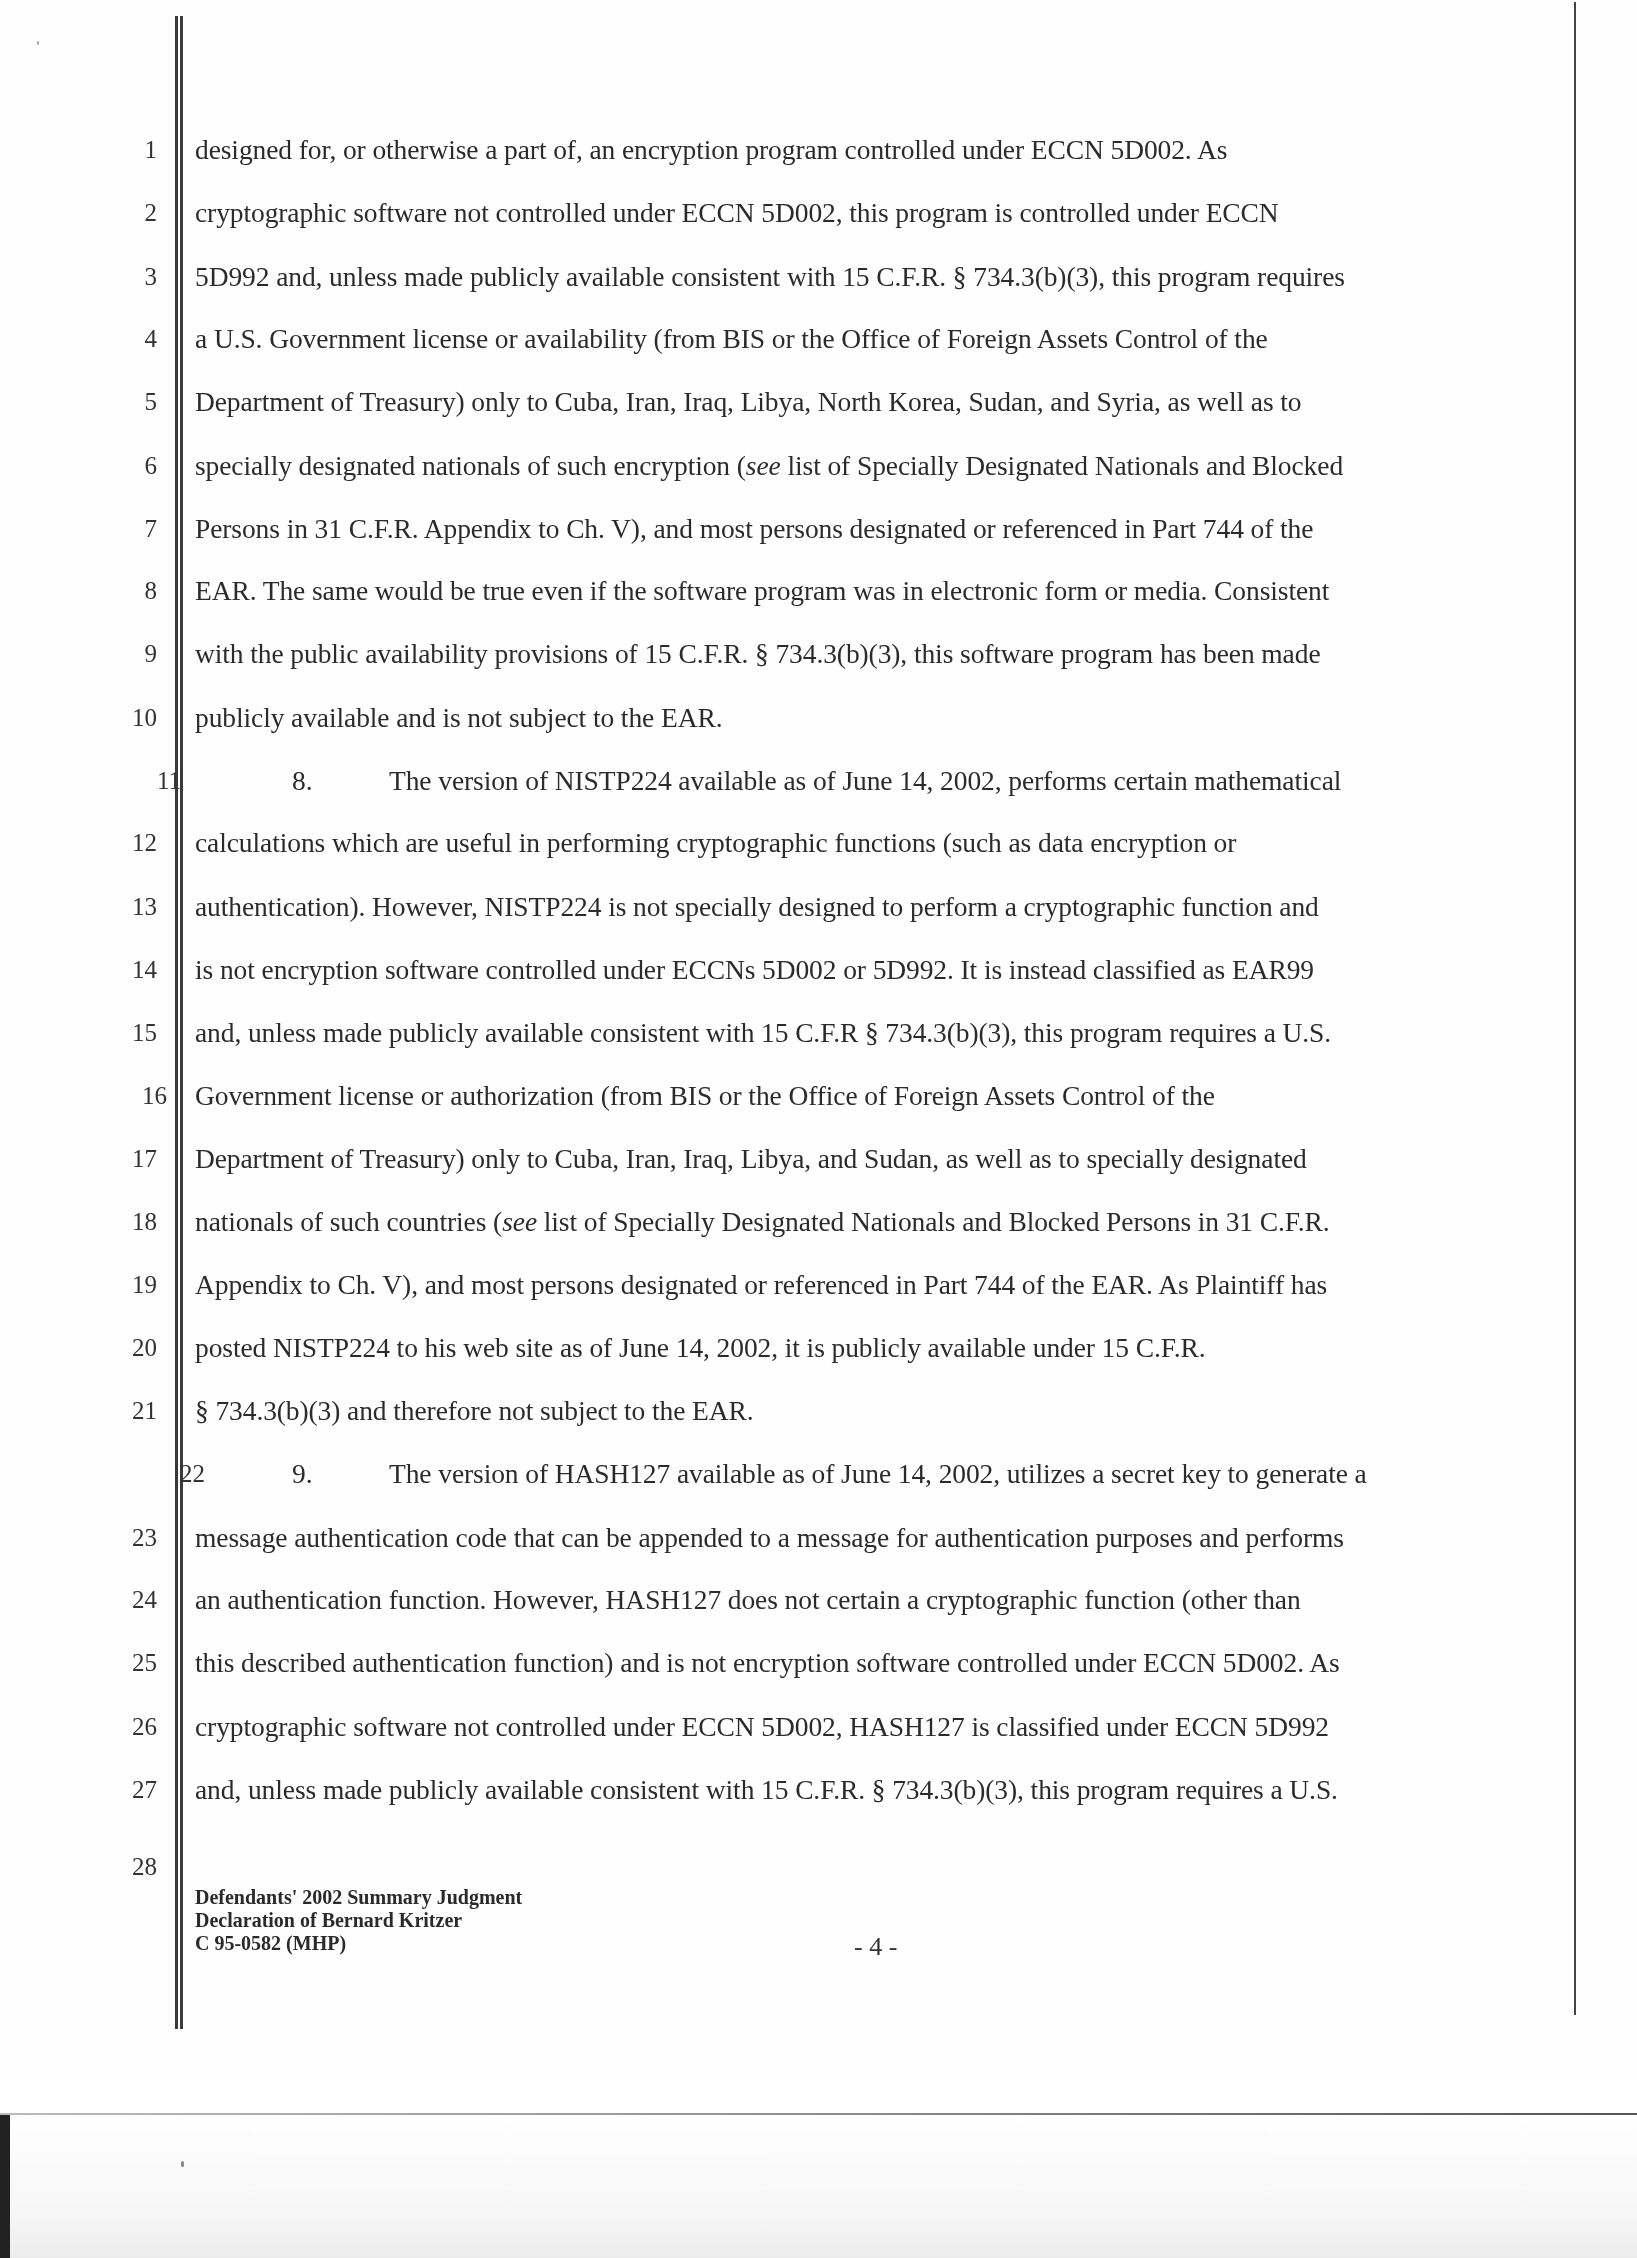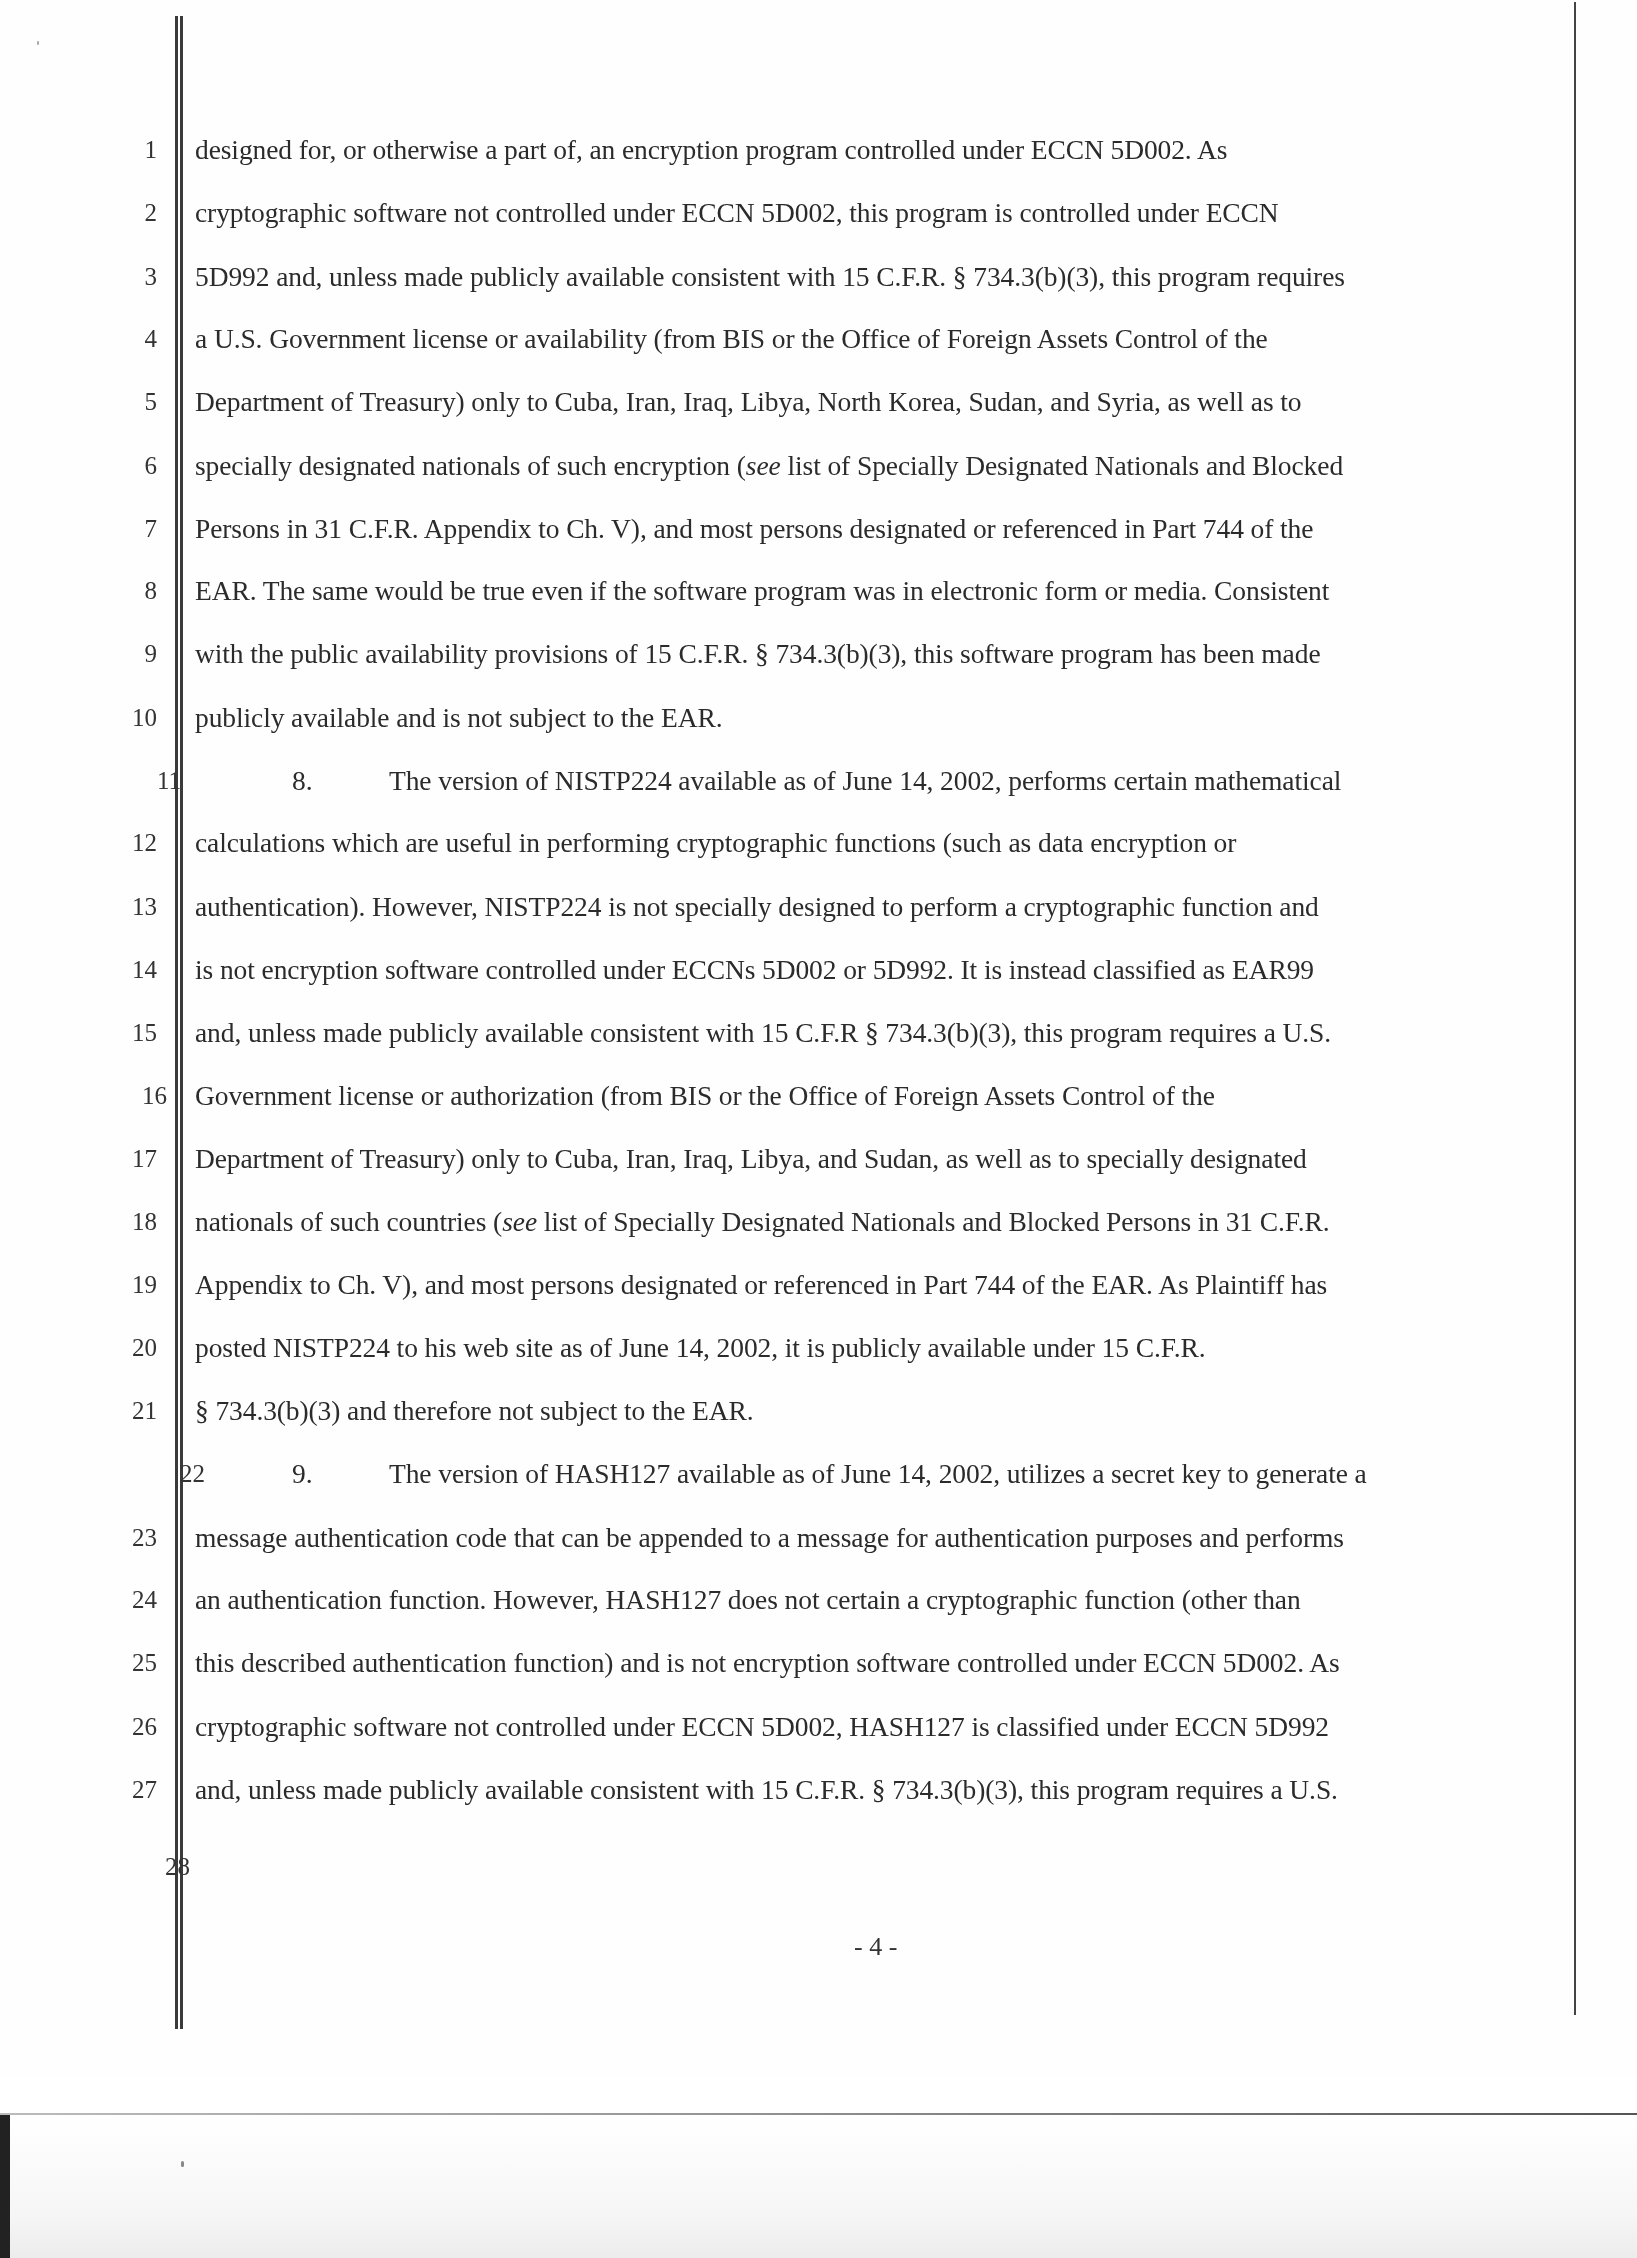--- a/index.html
+++ b/index.html
@@ -96,21 +96,20 @@
       color: #333;
     }
     .line-28 {
       position: absolute;
       width: 157px;
       text-align: right;
       top: 1852px;
       font-size: 25px;
       line-height: 29px;
       color: #333;
-      padding-left: 33px;
     }
     
     .fold {
       position: absolute;
       left: 0;
       top: 2113px;
       width: 1638px;
       height: 2.9px;
       background: linear-gradient(to right, #bbb 0%, #999 40%, #777 70%, #555 100%);
     }
@@ -200,20 +199,25 @@
       <div class="text-line" style="top: 1458px;"><span class="para-num">9.</span><span>The version of HASH127 available as of June 14, 2002, utilizes a secret key to generate a</span></div>
       <div class="text-line" style="top: 1522px;"><span>message authentication code that can be appended to a message for authentication purposes and performs</span></div>
       <div class="text-line" style="top: 1584px;"><span>an authentication function.  However, HASH127 does not certain a cryptographic function (other than</span></div>
       <div class="text-line" style="top: 1647px;"><span>this described authentication function) and is not encryption software controlled under ECCN 5D002.  As</span></div>
       <div class="text-line" style="top: 1711px;"><span>cryptographic software not controlled under ECCN 5D002, HASH127 is classified under ECCN 5D992</span></div>
       <div class="text-line" style="top: 1774px;"><span>and, unless made publicly available consistent with 15 C.F.R. § 734.3(b)(3), this program requires a U.S.</span></div>
     </div>
 
   <div class="line-28">28</div>
 
+  <div class="footer">
+    <div>Defendants' 2002 Summary Judgment</div>
+    <div>Declaration of Bernard Kritzer</div>
+    <div>C 95-0582 (MHP)</div>
+  </div>
 
   <div class="page-number">- 4 -</div>
 
   <div class="speck" style="left:37px; top:41px; width:1.9px; height:3.9px; background:#aaa;"></div>
 </div>
 
 <div class="fold"></div>
 <div class="below-fold"></div>
 <div class="below-fold-edge"></div>
 <div class="speck" style="left:181px; top:2161px;"></div>

